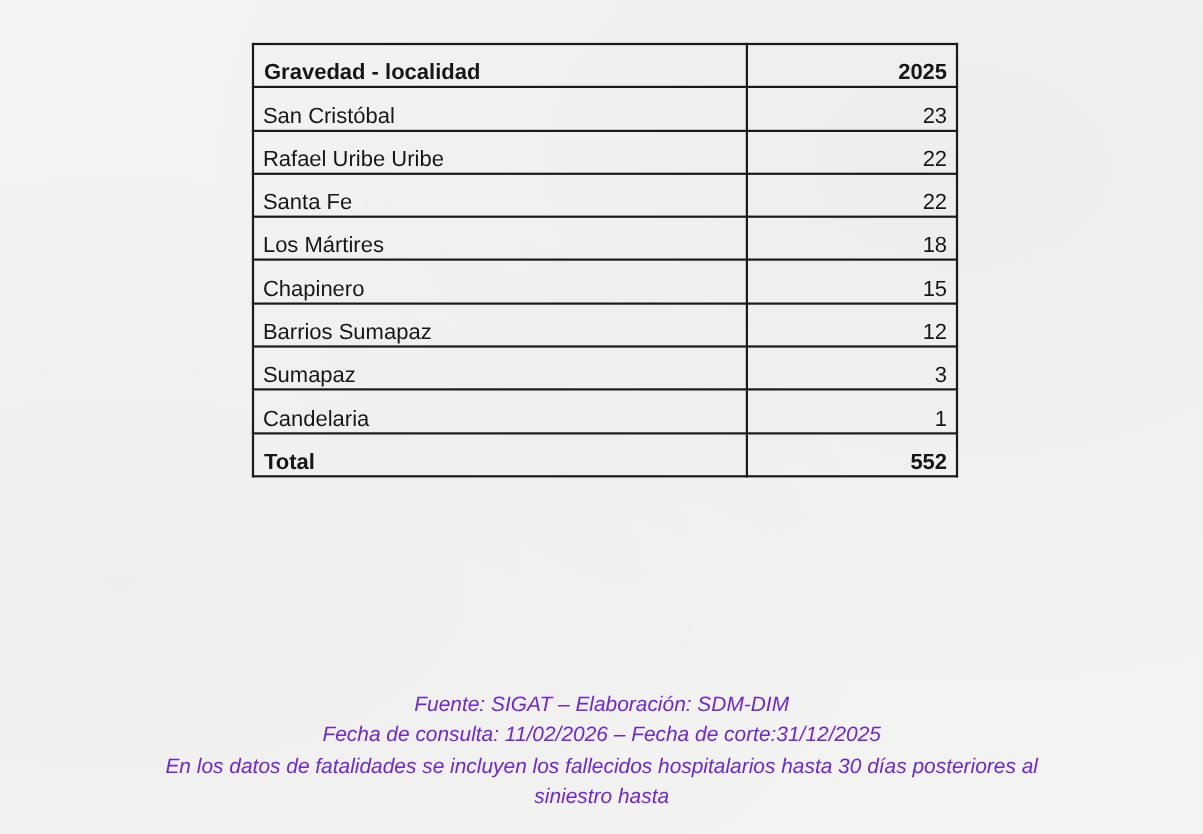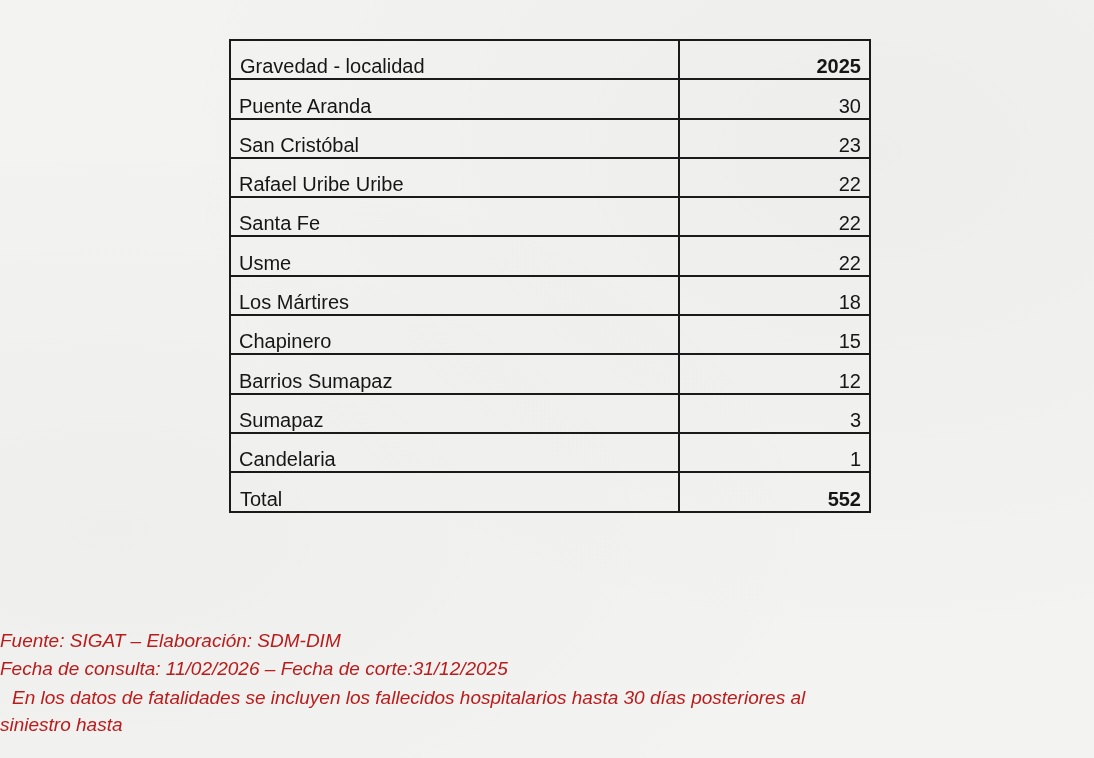--- a/index.html
+++ b/index.html
@@ -36,31 +36,31 @@
       height: 35.3px;
       padding: 0 8px;
       font-size: 20px;
       vertical-align: bottom;
       padding-bottom: 2px;
       line-height: 1;
     }
     table.data-table col.c1 { width: 449px; }
     table.data-table col.c2 { width: 191px; }
     td.label { padding-left: 37px; }
-    td.label.bold { padding-left: 9px; font-weight: normal; }
+    td.label.bold { padding-left: 9px; font-weight: bold; }
     td.value { text-align: right; padding-right: 9px; }
     td.value.bold { font-weight: bold; }
     .caption {
       position: absolute;
       left: 0;
       width: 1094px;
-      text-align: left;
+      text-align: center;
       font-style: italic;
       font-size: 19px;
-      color: #b91c1c;
+      color: #6d28d9;
       line-height: 1;
     }
     .cap1 { top: 631px; }
     .cap2 { top: 659px; }
     .cap3 { top: 688px; left: 12px; width: 1070px; }
     .cap4 { top: 715px; }
   </style>
 </head>
 <body>
 
@@ -70,37 +70,29 @@
   <colgroup>
     <col class="c1">
     <col class="c2">
   </colgroup>
   <tbody>
     <tr>
       <td class="label bold">Gravedad - localidad</td>
       <td class="value bold">2025</td>
     </tr>
     <tr>
-      <td class="label">Puente Aranda</td>
-      <td class="value">30</td>
-    </tr>
-    <tr>
       <td class="label">San Cristóbal</td>
       <td class="value">23</td>
     </tr>
     <tr>
       <td class="label">Rafael Uribe Uribe</td>
       <td class="value">22</td>
     </tr>
     <tr>
       <td class="label">Santa Fe</td>
-      <td class="value">22</td>
-    </tr>
-    <tr>
-      <td class="label">Usme</td>
       <td class="value">22</td>
     </tr>
     <tr>
       <td class="label">Los Mártires</td>
       <td class="value">18</td>
     </tr>
     <tr>
       <td class="label">Chapinero</td>
       <td class="value">15</td>
     </tr>

